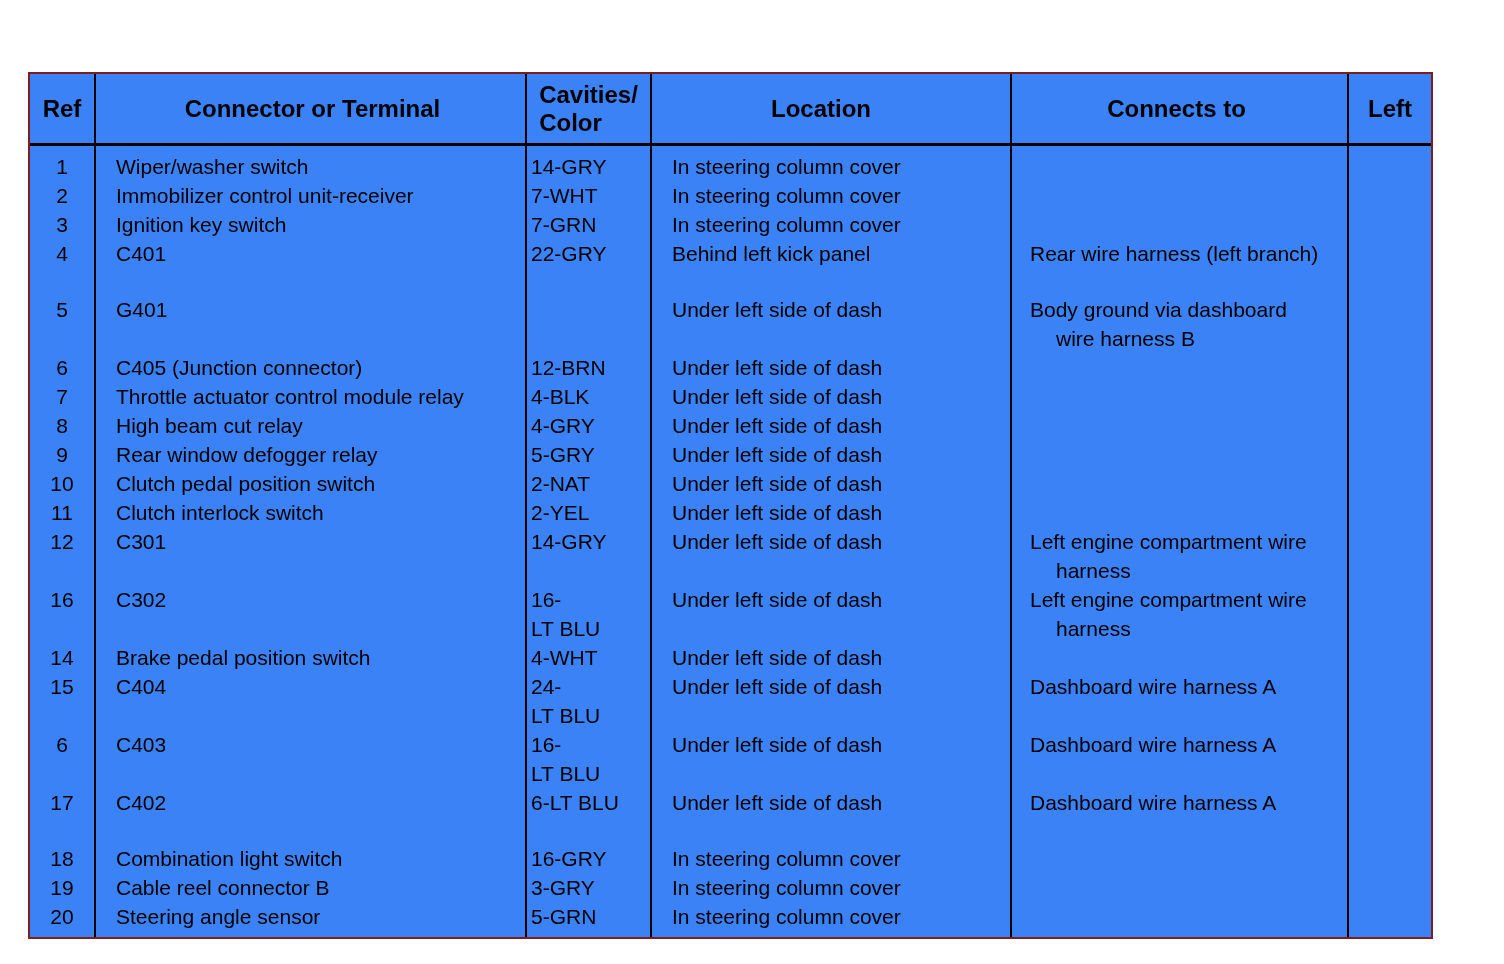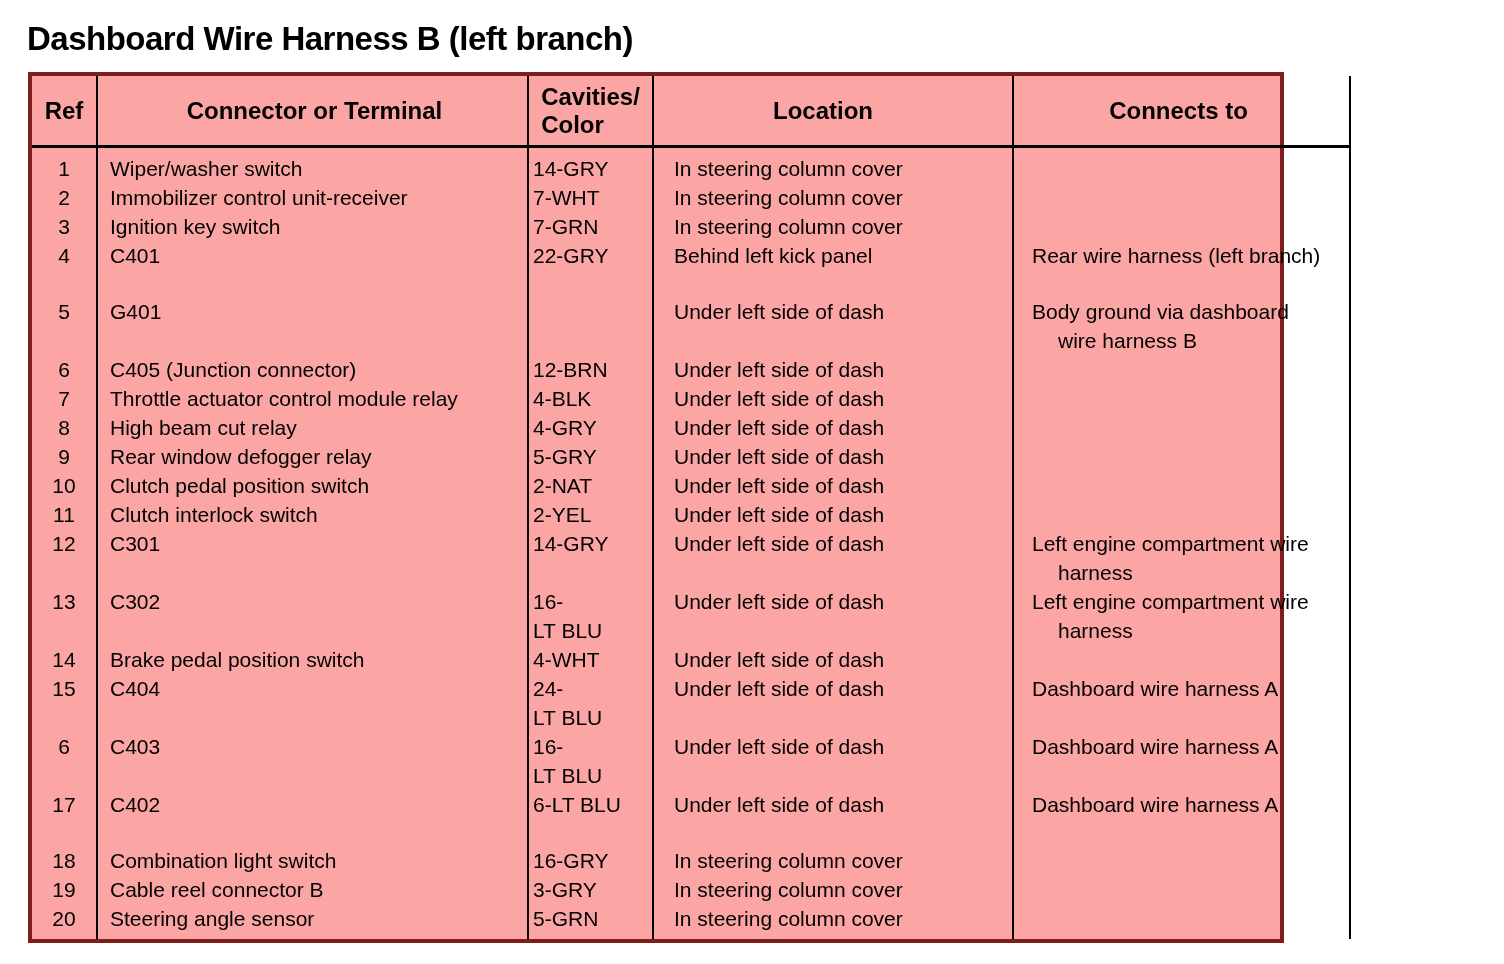--- a/index.html
+++ b/index.html
@@ -17,25 +17,25 @@
     left: 27px; top: 20px;
     font-size: 33px;
     font-weight: bold;
     letter-spacing: -0.5px;
     white-space: nowrap;
   }
 
   .tbl {
     position: absolute;
     left: 28px; top: 72px;
-    width: 1256px;
-    border: 4px solid #7f1d1d;
+    width: 1405px;
+    border: 2px solid #7f1d1d;
     display: grid;
     grid-template-columns: 66px 431px 125px 360px 337px 1fr;
-    background: #fca5a5;
+    background: #3b82f6;
   }
   .row { display: contents; }
 
   .cell {
     border-right: 2px solid #000;
     font-size: 21px;
     line-height: 29px;
     white-space: pre-line;
     min-height: 29px;
     overflow: hidden;
@@ -49,50 +49,49 @@
     line-height: 28px;
     height: 72px;
     display: flex;
     align-items: center;
     justify-content: center;
     text-align: center;
     white-space: pre-line;
   }
 
   .c-ref       { text-align: center; }
-  .c-connector { padding-left: 12px; padding-right: 8px; }
+  .c-connector { padding-left: 20px; padding-right: 8px; }
   .c-cavities  { text-align: left; padding-left: 4px; padding-right: 4px; }
   .c-location  { padding-left: 20px; padding-right: 20px; }
   .c-connects  { padding-left: 44px; padding-right: 6px; text-indent: -26px; }
   .c-notes     { }
 
   .spacer-cell { min-height: 27px; height: 27px; }
   .pad-cell    { min-height: 6px;  height: 6px;  }
 </style>
 </head>
 <body>
 
 <div class="page">
 
-  <div class="doc-title">Dashboard Wire Harness B (left branch)</div>
 
   <div class="tbl">
 
     <div class="row">
       <div class="cell hdr c-ref">Ref</div>
       <div class="cell hdr c-connector" style="padding-left:12px; text-align:center;">Connector or Terminal</div>
       <div class="cell hdr c-cavities">Cavities/
 Color</div>
       <div class="cell hdr c-location" style="padding-left:0; text-align:center;">Location</div>
       <div class="cell hdr c-connects" style="padding-left:0; text-indent:0; text-align:center;">Connects to</div>
       <div class="cell hdr c-notes last">Left</div>
     </div>
 
     <div style="display:contents"><div class="row"><div class="cell c-ref pad-cell"></div><div class="cell c-connector pad-cell"></div><div class="cell c-cavities pad-cell"></div><div class="cell c-location pad-cell"></div><div class="cell c-connects pad-cell"></div><div class="cell c-notes last pad-cell"></div></div><div class="row"><div class="cell c-ref">1</div><div class="cell c-connector">Wiper/washer switch</div><div class="cell c-cavities">14-GRY</div><div class="cell c-location">In steering column cover</div><div class="cell c-connects"></div><div class="cell c-notes last"></div></div><div class="row"><div class="cell c-ref">2</div><div class="cell c-connector">Immobilizer control unit-receiver</div><div class="cell c-cavities">7-WHT</div><div class="cell c-location">In steering column cover</div><div class="cell c-connects"></div><div class="cell c-notes last"></div></div><div class="row"><div class="cell c-ref">3</div><div class="cell c-connector">Ignition key switch</div><div class="cell c-cavities">7-GRN</div><div class="cell c-location">In steering column cover</div><div class="cell c-connects"></div><div class="cell c-notes last"></div></div><div class="row"><div class="cell c-ref">4</div><div class="cell c-connector">C401</div><div class="cell c-cavities">22-GRY</div><div class="cell c-location">Behind left kick panel</div><div class="cell c-connects">Rear wire harness (left branch)</div><div class="cell c-notes last"></div></div><div class="row"><div class="cell c-ref spacer-cell"></div><div class="cell c-connector spacer-cell"></div><div class="cell c-cavities spacer-cell"></div><div class="cell c-location spacer-cell"></div><div class="cell c-connects spacer-cell"></div><div class="cell c-notes last spacer-cell"></div></div><div class="row"><div class="cell c-ref">5</div><div class="cell c-connector">G401</div><div class="cell c-cavities"></div><div class="cell c-location">Under left side of dash</div><div class="cell c-connects">Body ground via dashboard
 wire harness B</div><div class="cell c-notes last"></div></div><div class="row"><div class="cell c-ref">6</div><div class="cell c-connector">C405 (Junction connector)</div><div class="cell c-cavities">12-BRN</div><div class="cell c-location">Under left side of dash</div><div class="cell c-connects"></div><div class="cell c-notes last"></div></div><div class="row"><div class="cell c-ref">7</div><div class="cell c-connector">Throttle actuator control module relay</div><div class="cell c-cavities">4-BLK</div><div class="cell c-location">Under left side of dash</div><div class="cell c-connects"></div><div class="cell c-notes last"></div></div><div class="row"><div class="cell c-ref">8</div><div class="cell c-connector">High beam cut relay</div><div class="cell c-cavities">4-GRY</div><div class="cell c-location">Under left side of dash</div><div class="cell c-connects"></div><div class="cell c-notes last"></div></div><div class="row"><div class="cell c-ref">9</div><div class="cell c-connector">Rear window defogger relay</div><div class="cell c-cavities">5-GRY</div><div class="cell c-location">Under left side of dash</div><div class="cell c-connects"></div><div class="cell c-notes last"></div></div><div class="row"><div class="cell c-ref">10</div><div class="cell c-connector">Clutch pedal position switch</div><div class="cell c-cavities">2-NAT</div><div class="cell c-location">Under left side of dash</div><div class="cell c-connects"></div><div class="cell c-notes last"></div></div><div class="row"><div class="cell c-ref">11</div><div class="cell c-connector">Clutch interlock switch</div><div class="cell c-cavities">2-YEL</div><div class="cell c-location">Under left side of dash</div><div class="cell c-connects"></div><div class="cell c-notes last"></div></div><div class="row"><div class="cell c-ref">12</div><div class="cell c-connector">C301</div><div class="cell c-cavities">14-GRY</div><div class="cell c-location">Under left side of dash</div><div class="cell c-connects">Left engine compartment wire
-harness</div><div class="cell c-notes last"></div></div><div class="row"><div class="cell c-ref">13</div><div class="cell c-connector">C302</div><div class="cell c-cavities">16-
+harness</div><div class="cell c-notes last"></div></div><div class="row"><div class="cell c-ref">16</div><div class="cell c-connector">C302</div><div class="cell c-cavities">16-
 LT BLU</div><div class="cell c-location">Under left side of dash</div><div class="cell c-connects">Left engine compartment wire
 harness</div><div class="cell c-notes last"></div></div><div class="row"><div class="cell c-ref">14</div><div class="cell c-connector">Brake pedal position switch</div><div class="cell c-cavities">4-WHT</div><div class="cell c-location">Under left side of dash</div><div class="cell c-connects"></div><div class="cell c-notes last"></div></div><div class="row"><div class="cell c-ref">15</div><div class="cell c-connector">C404</div><div class="cell c-cavities">24-
 LT BLU</div><div class="cell c-location">Under left side of dash</div><div class="cell c-connects">Dashboard wire harness A</div><div class="cell c-notes last"></div></div><div class="row"><div class="cell c-ref">6</div><div class="cell c-connector">C403</div><div class="cell c-cavities">16-
 LT BLU</div><div class="cell c-location">Under left side of dash</div><div class="cell c-connects">Dashboard wire harness A</div><div class="cell c-notes last"></div></div><div class="row"><div class="cell c-ref">17</div><div class="cell c-connector">C402</div><div class="cell c-cavities">6-LT BLU</div><div class="cell c-location">Under left side of dash</div><div class="cell c-connects">Dashboard wire harness A</div><div class="cell c-notes last"></div></div><div class="row"><div class="cell c-ref spacer-cell"></div><div class="cell c-connector spacer-cell"></div><div class="cell c-cavities spacer-cell"></div><div class="cell c-location spacer-cell"></div><div class="cell c-connects spacer-cell"></div><div class="cell c-notes last spacer-cell"></div></div><div class="row"><div class="cell c-ref">18</div><div class="cell c-connector">Combination light switch</div><div class="cell c-cavities">16-GRY</div><div class="cell c-location">In steering column cover</div><div class="cell c-connects"></div><div class="cell c-notes last"></div></div><div class="row"><div class="cell c-ref">19</div><div class="cell c-connector">Cable reel connector B</div><div class="cell c-cavities">3-GRY</div><div class="cell c-location">In steering column cover</div><div class="cell c-connects"></div><div class="cell c-notes last"></div></div><div class="row"><div class="cell c-ref">20</div><div class="cell c-connector">Steering angle sensor</div><div class="cell c-cavities">5-GRN</div><div class="cell c-location">In steering column cover</div><div class="cell c-connects"></div><div class="cell c-notes last"></div></div><div class="row"><div class="cell c-ref pad-cell"></div><div class="cell c-connector pad-cell"></div><div class="cell c-cavities pad-cell"></div><div class="cell c-location pad-cell"></div><div class="cell c-connects pad-cell"></div><div class="cell c-notes last pad-cell"></div></div></div>
 
   </div>
 </div>
 
 </body></html>

